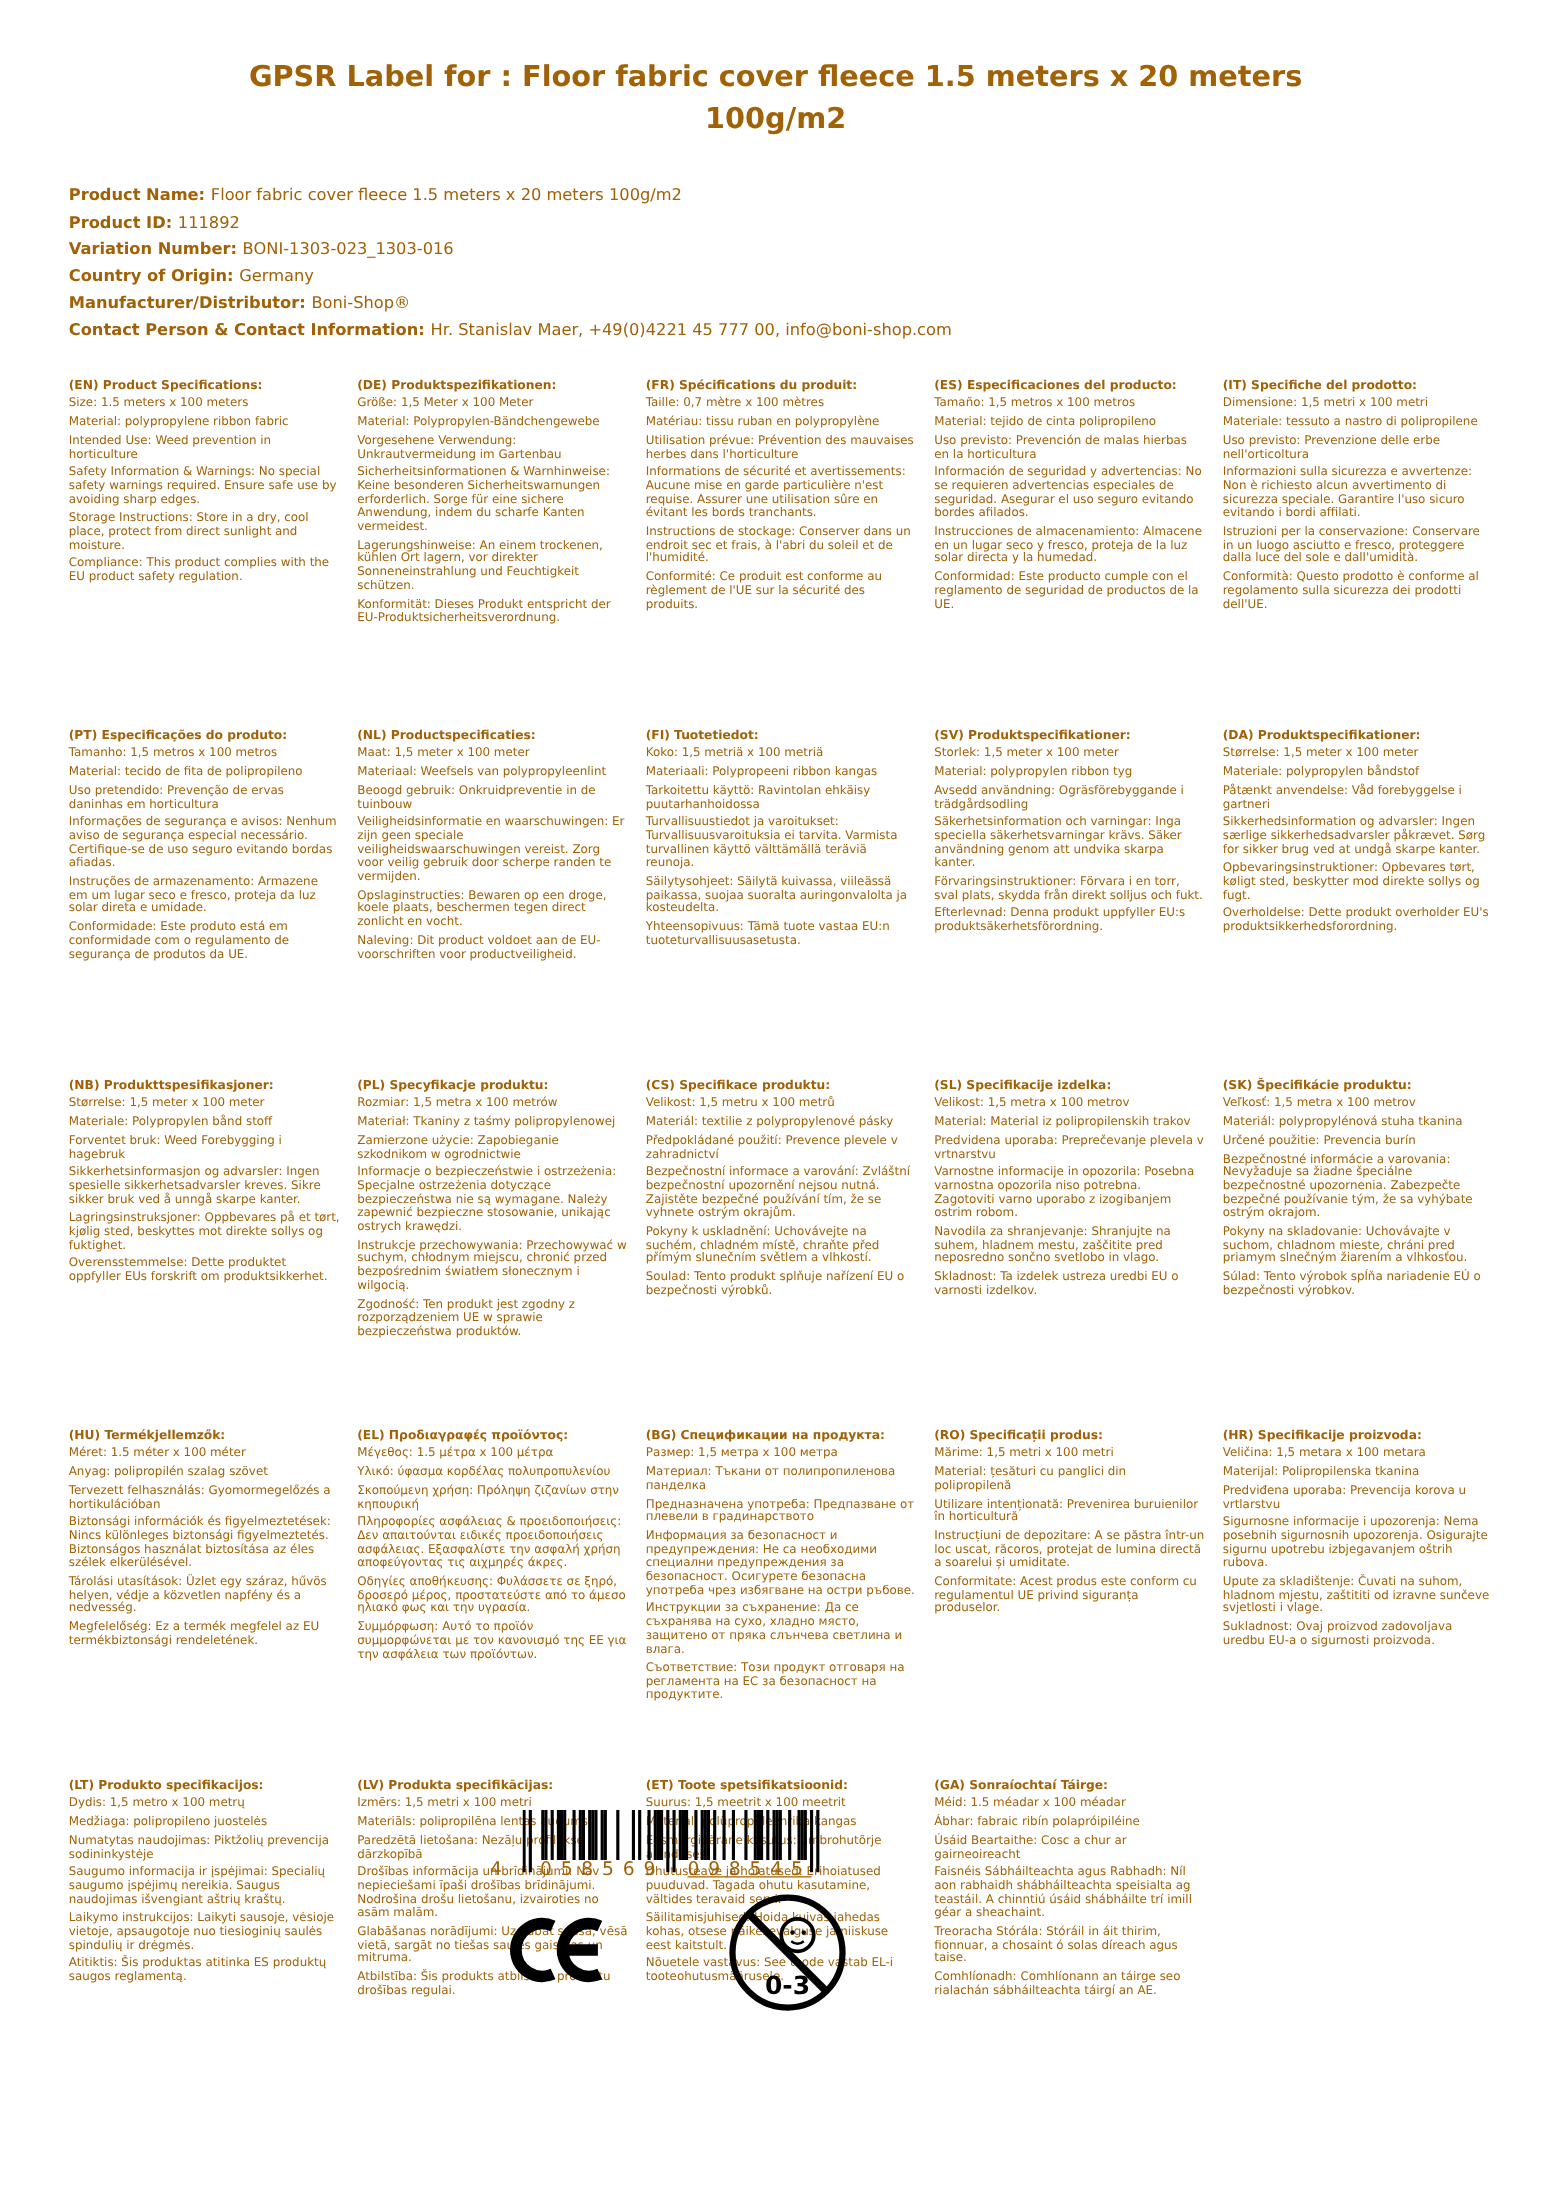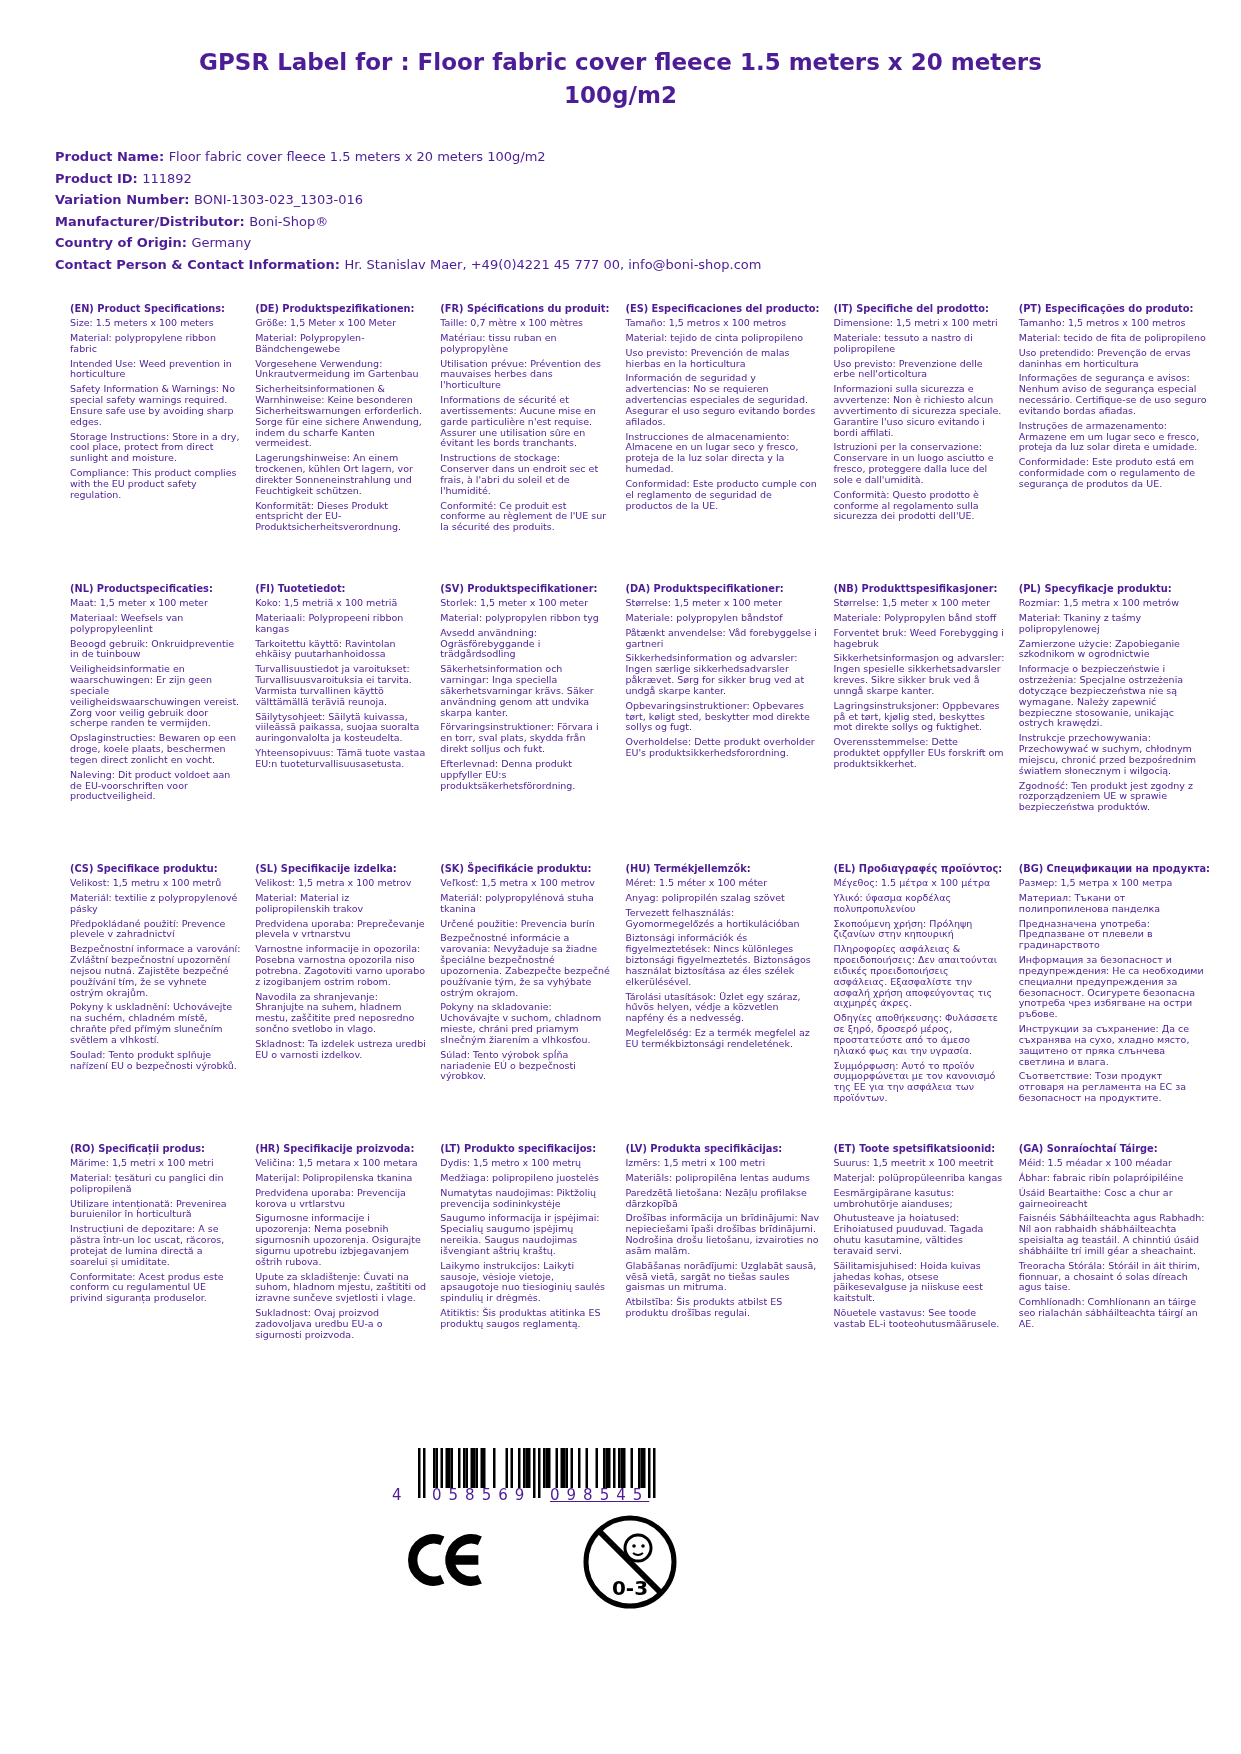--- a/index.html
+++ b/index.html
@@ -1,38 +1,38 @@
 <!DOCTYPE html>
 <html><head>
 <meta charset="utf-8">
 <style>
   html,body{margin:0;padding:0;background:#ffffff;}
   .page{
     position:relative;
     width:1241px;height:1754px;
-    background:#ffffff;color:#4c1d95;
+    background:#ffffff;color:#a16207;
     font-family:"DejaVu Sans",sans-serif;
     overflow:hidden;
   }
   .doc-title{
     position:absolute;top:46px;left:0;width:100%;
     text-align:center;
   }
   .doc-title span{
     display:inline-block;max-width:950px;
     font-size:23px;font-weight:bold;line-height:1.45;
   }
   .product-info{
     position:absolute;top:146px;left:55px;right:40px;
     font-size:13px;line-height:21.5px;
   }
   .pi-label{font-weight:bold;}
   .specs-grid{
-    position:absolute;top:303px;left:70px;width:1140px;
-    display:grid;grid-template-columns:repeat(6,1fr);
+    position:absolute;top:303px;left:55px;width:1140px;
+    display:grid;grid-template-columns:repeat(5,1fr);
     column-gap:14px;grid-auto-rows:280px;
   }
   .spec-cell{font-size:9.5px;line-height:1.14;overflow:visible;}
   .spec-header{font-weight:bold;white-space:nowrap;margin:0 0 1px 0;font-size:9.8px;}
   .spec-par{margin:4px 0 0 0;}
   .barcode{
     position:absolute;left:392px;top:1448px;width:280px;height:62px;
   }
   .barcode svg{position:absolute;left:26px;top:0;}
   .bc-digits{
@@ -51,22 +51,22 @@
 <div class="page">
 
   <div class="doc-title">
     <span>GPSR Label for : Floor fabric cover fleece 1.5 meters x 20 meters 100g/m2</span>
   </div>
 
   <div class="product-info" id="product-info">
       <div class="pi-line"><span class="pi-label">Product Name:  </span><span class="pi-value">Floor fabric cover fleece 1.5 meters x 20 meters 100g/m2</span></div>
       <div class="pi-line"><span class="pi-label">Product ID:  </span><span class="pi-value">111892</span></div>
       <div class="pi-line"><span class="pi-label">Variation Number:  </span><span class="pi-value">BONI-1303-023_1303-016</span></div>
+      <div class="pi-line"><span class="pi-label">Country of Origin:  </span><span class="pi-value">Germany</span></div>
       <div class="pi-line"><span class="pi-label">Manufacturer/Distributor:  </span><span class="pi-value">Boni-Shop®</span></div>
-      <div class="pi-line"><span class="pi-label">Country of Origin:  </span><span class="pi-value">Germany</span></div>
       <div class="pi-line"><span class="pi-label">Contact Person &amp; Contact Information:  </span><span class="pi-value">Hr. Stanislav Maer, +49(0)4221 45 777 00, info@boni-shop.com</span></div>
     </div>
 
   <div class="specs-grid" id="specs-grid">
       <div class="spec-cell">
         <div class="spec-header">(EN) Product Specifications:</div>
         <p class="spec-par">Size: 1.5 meters x 100 meters</p>
         <p class="spec-par">Material: polypropylene ribbon fabric</p>
         <p class="spec-par">Intended Use: Weed prevention in horticulture</p>
         <p class="spec-par">Safety Information &amp; Warnings: No special safety warnings required. Ensure safe use by avoiding sharp edges.</p>

